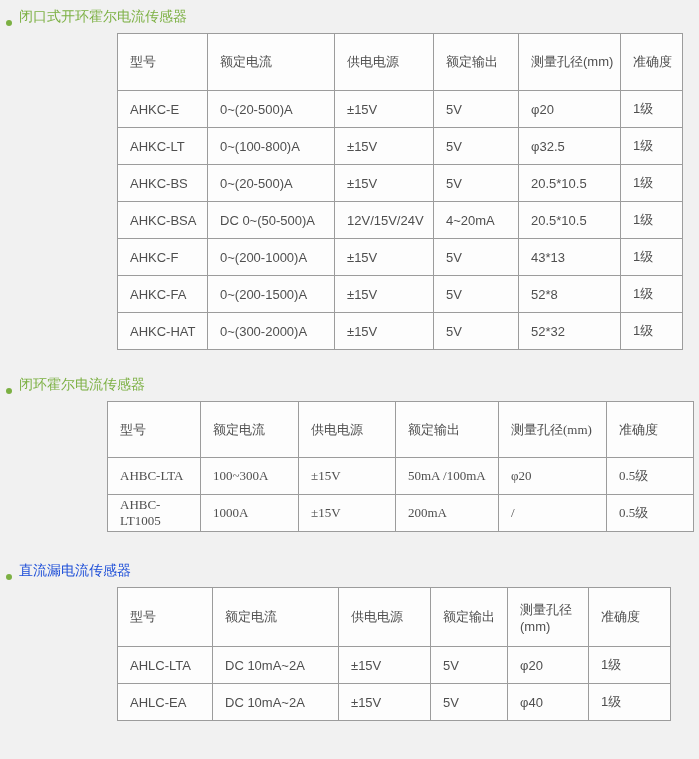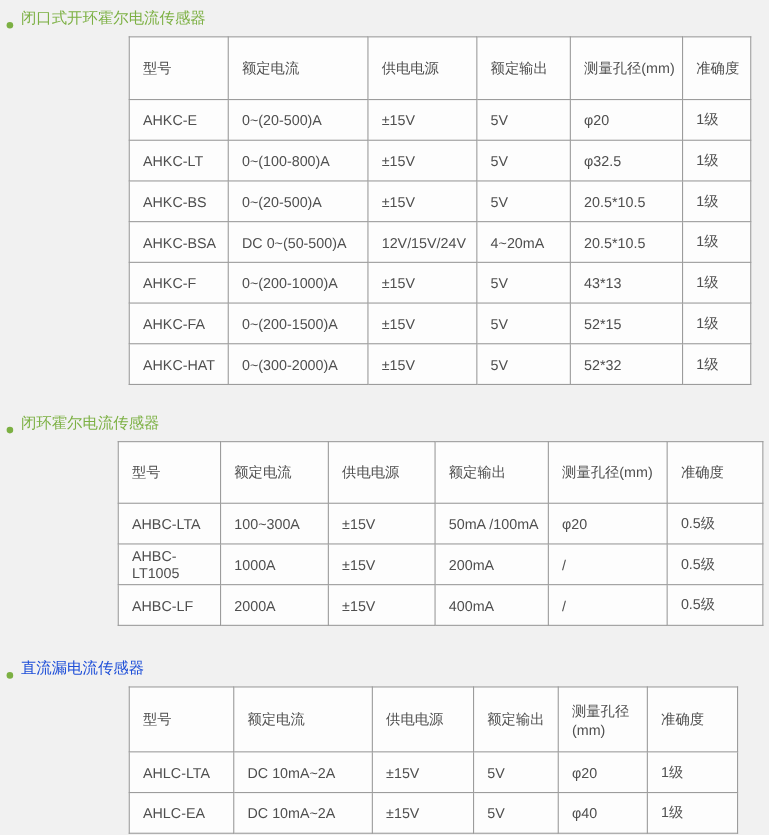--- a/index.html
+++ b/index.html
@@ -7,21 +7,21 @@
     width: 699px;
     height: 759px;
     background: #f1f1f1;
     font-family: "Liberation Sans", "DejaVu Sans", sans-serif;
     color: #4f4f4f;
     overflow: hidden;
   }
   .page { padding-top: 8px; }
 
   .section { }
-  .section:nth-child(2) { margin-top: 26px; }
+  .section:nth-child(2) { margin-top: 26px; font-family: Liberation Serif, serif; }
   .section:nth-child(3) { margin-top: 30px; }
 
   .sec-title {
     display: flex;
     align-items: flex-end;
     gap: 7px;
     margin-left: 6px;
     height: 18px;
     font-size: 14px;
     color: #7cb043;
@@ -147,21 +147,21 @@
             <td>±15V</td>
             <td>5V</td>
             <td>43*13</td>
             <td>1级</td>
           </tr>
           <tr>
             <td>AHKC-FA</td>
             <td>0~(200-1500)A</td>
             <td>±15V</td>
             <td>5V</td>
-            <td>52*15</td>
+            <td>52*8</td>
             <td>1级</td>
           </tr>
           <tr>
             <td>AHKC-HAT</td>
             <td>0~(300-2000)A</td>
             <td>±15V</td>
             <td>5V</td>
             <td>52*32</td>
             <td>1级</td>
           </tr>
@@ -202,28 +202,20 @@
             <td>0.5级</td>
           </tr>
           <tr>
             <td>AHBC-LT1005</td>
             <td>1000A</td>
             <td>±15V</td>
             <td>200mA</td>
             <td>/</td>
             <td>0.5级</td>
           </tr>
-          <tr>
-            <td>AHBC-LF</td>
-            <td>2000A</td>
-            <td>±15V</td>
-            <td>400mA</td>
-            <td>/</td>
-            <td>0.5级</td>
-          </tr>
         </tbody>
       </table>
     </div>
     <div class="section">
       <div class="sec-title">
         <span class="bullet" style="background: rgb(124, 176, 67);"></span>
         <span style="color: #1d4ed8;">直流漏电流传感器</span>
       </div>
       <table class="t2">
         <colgroup>

